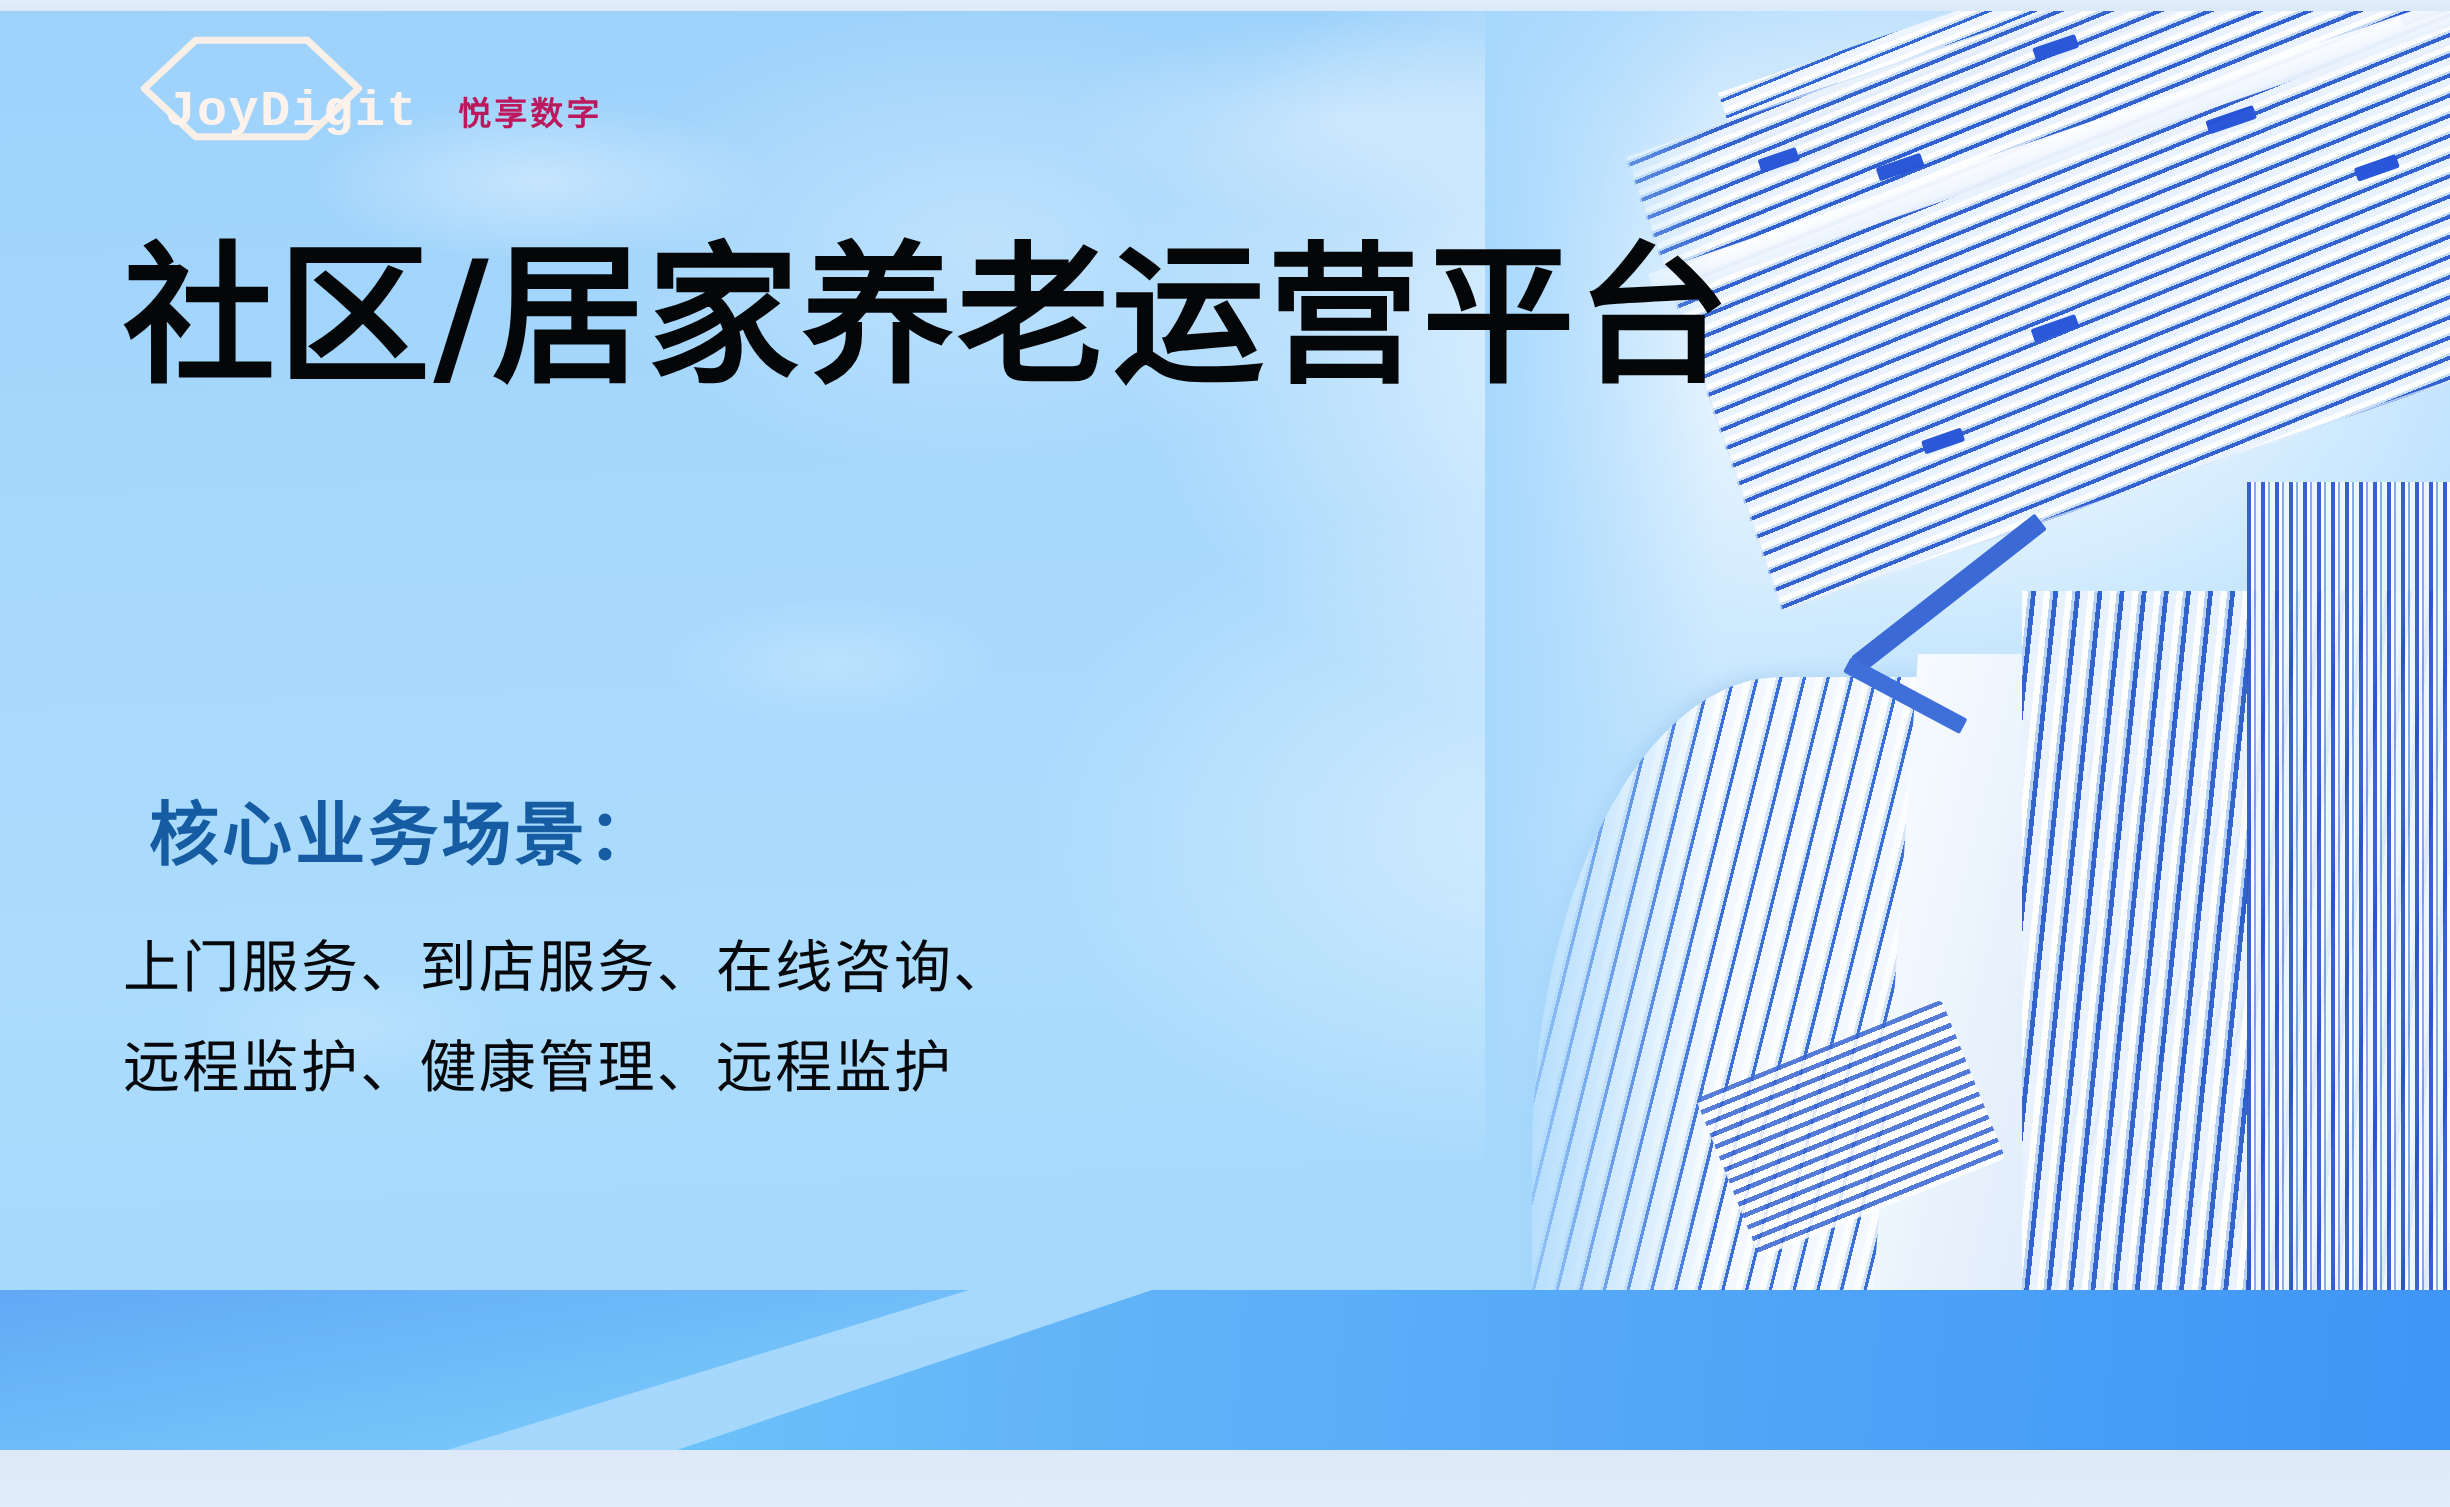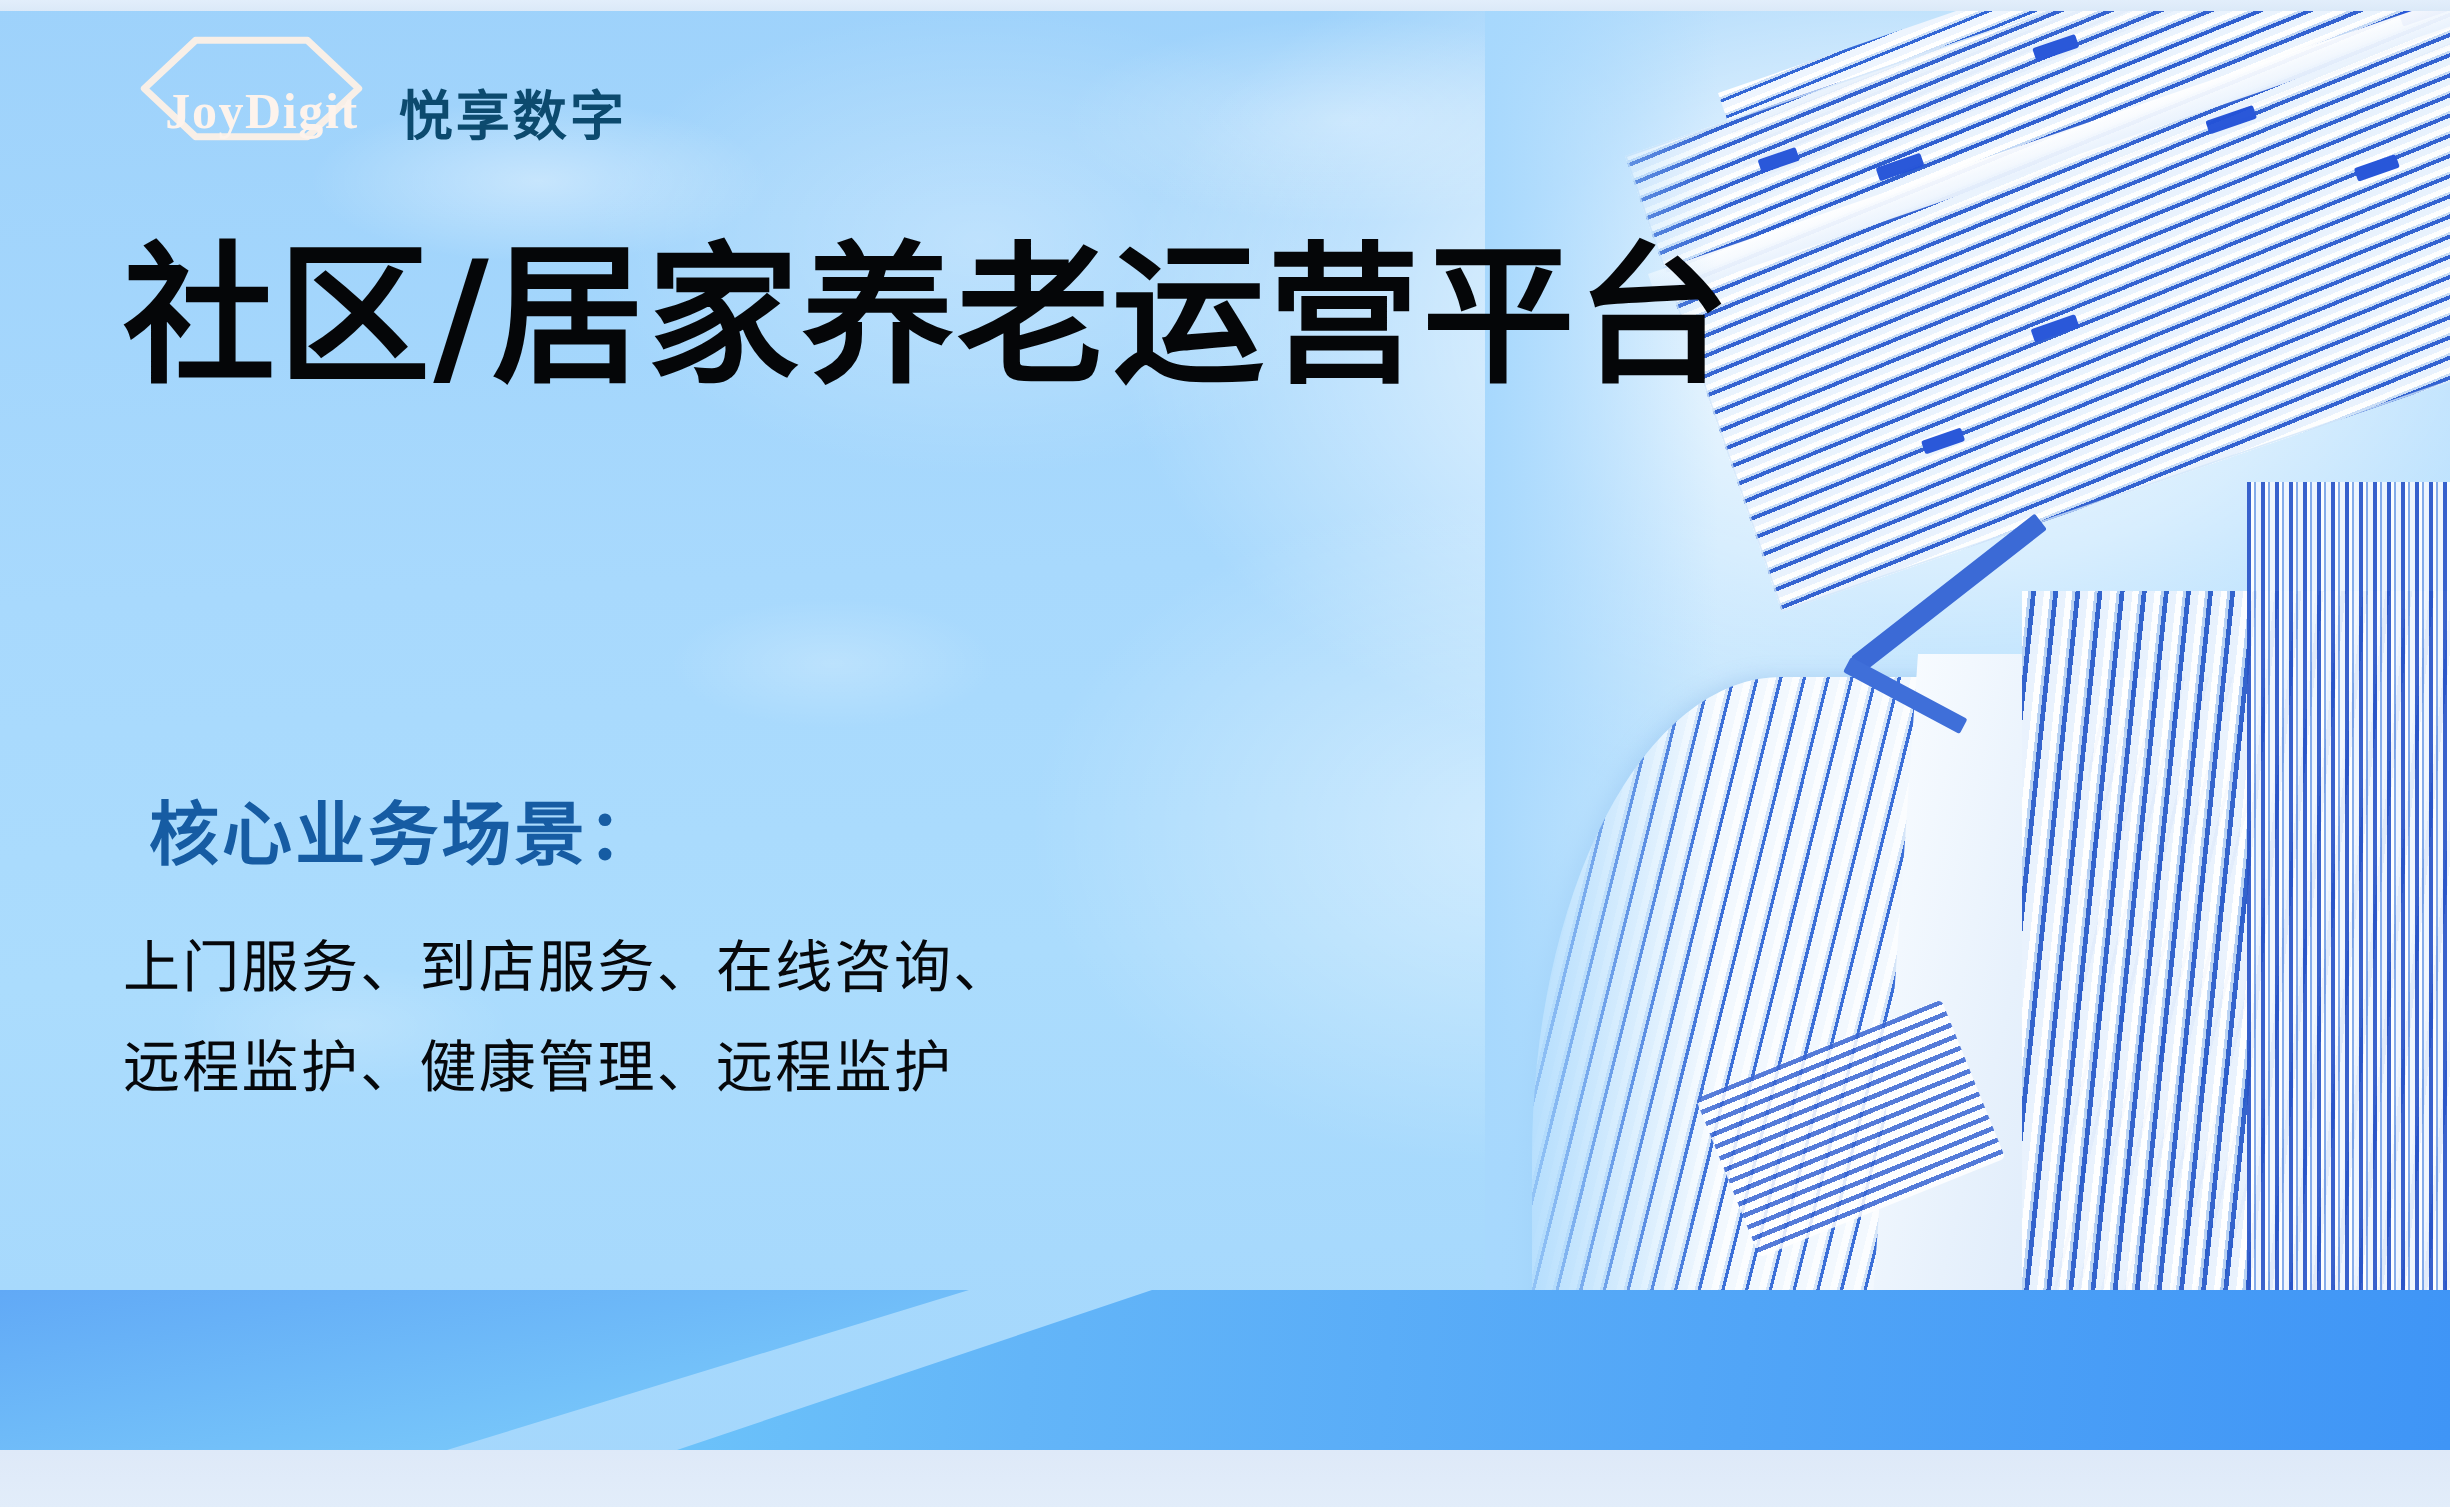--- a/index.html
+++ b/index.html
@@ -177,29 +177,29 @@
 
   
   .logo{
     position:absolute;left:140px;top:68px;
     display:flex;align-items:center;gap:20px;height:86px;
   }
   .logo-mark{position:relative;width:233px;height:131px;margin-left:-4.7px;}
   .logo-mark svg{position:absolute;left:0;top:-23px;}
   .logo-word{
     position:relative;z-index:2;
-    font-family:Liberation Serif, serif;
+    font-family:Liberation Mono, monospace;
     font-weight:700;font-size:50px;letter-spacing:1.6px;
     color:#fdf3ec;white-space:nowrap;
     margin-left:-223px;
   }
   .logo-cn{
     font-family:"DejaVu Sans","Liberation Sans",sans-serif;
-    font-weight:700;font-size:54px;letter-spacing:3.1px;
-    color:#0c4a6e;white-space:nowrap;margin-left:20px;
+    font-weight:700;font-size:33px;letter-spacing:3.1px;
+    color:#be185d;white-space:nowrap;margin-left:20px;
   }
 
   
   .title{
     position:absolute;left:123px;top:236px;
     font-family:"DejaVu Sans","Liberation Sans",sans-serif;
     font-weight:700;font-size:152px;line-height:1.06;
     letter-spacing:3.1px;color:#050608;white-space:nowrap;
   }
   .section-head{

